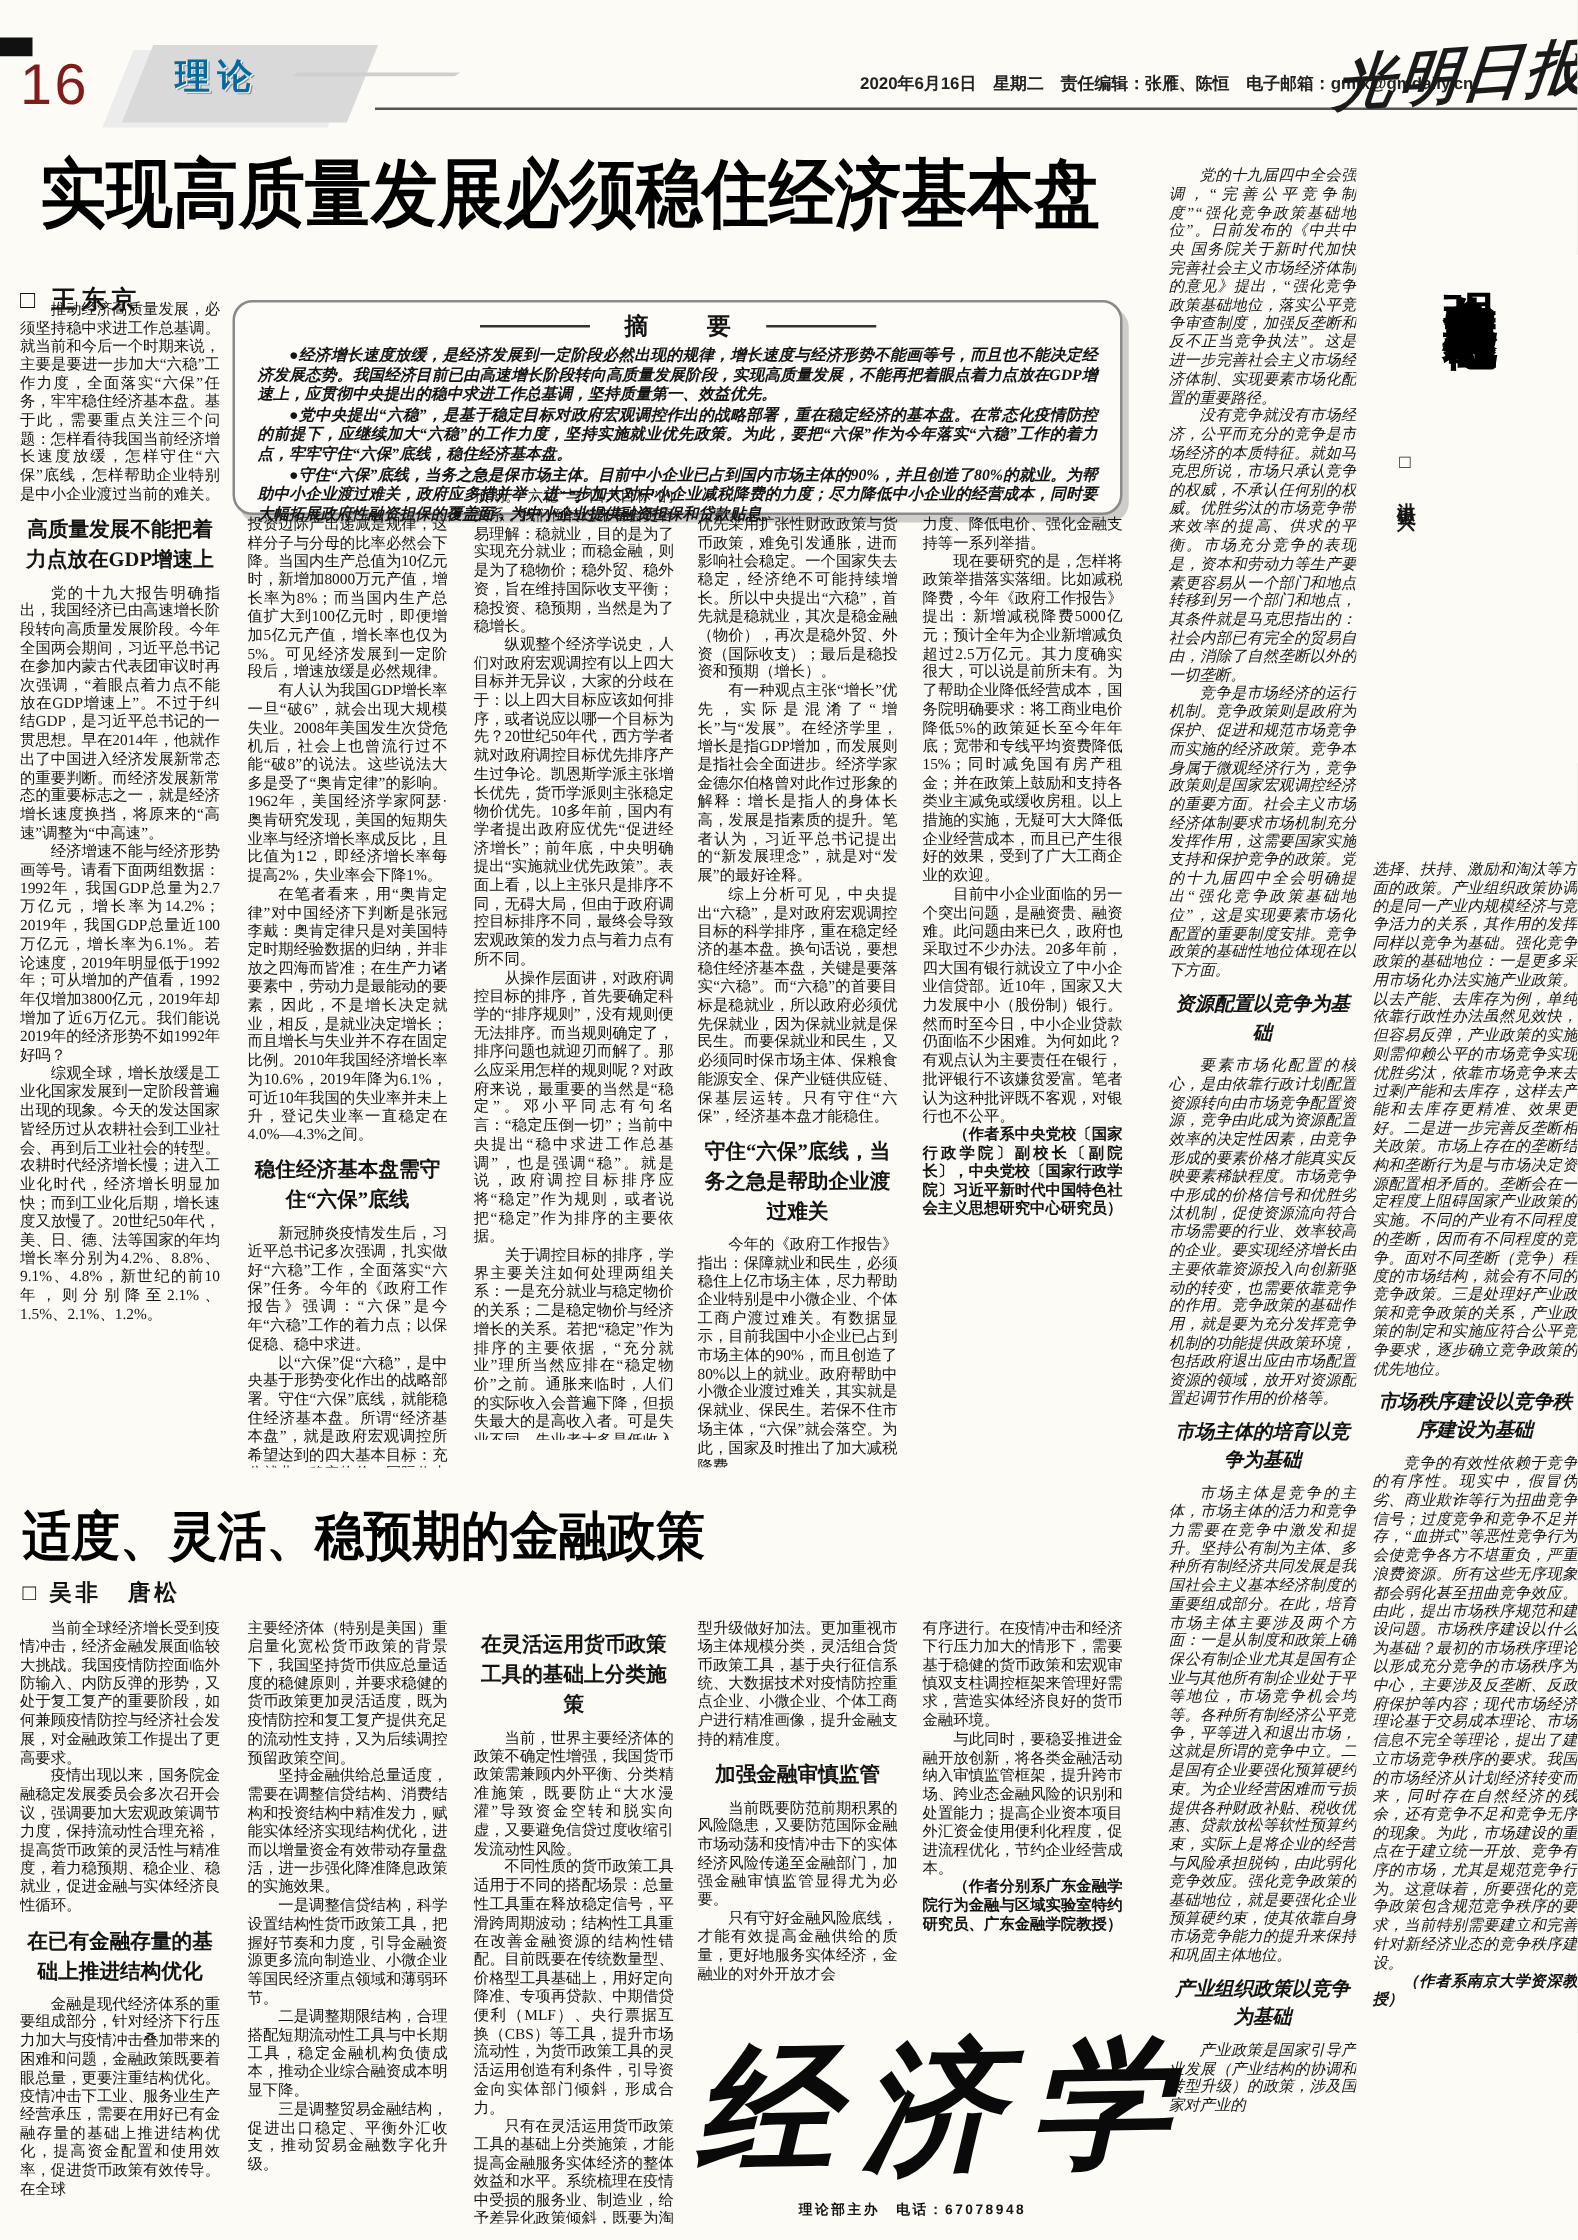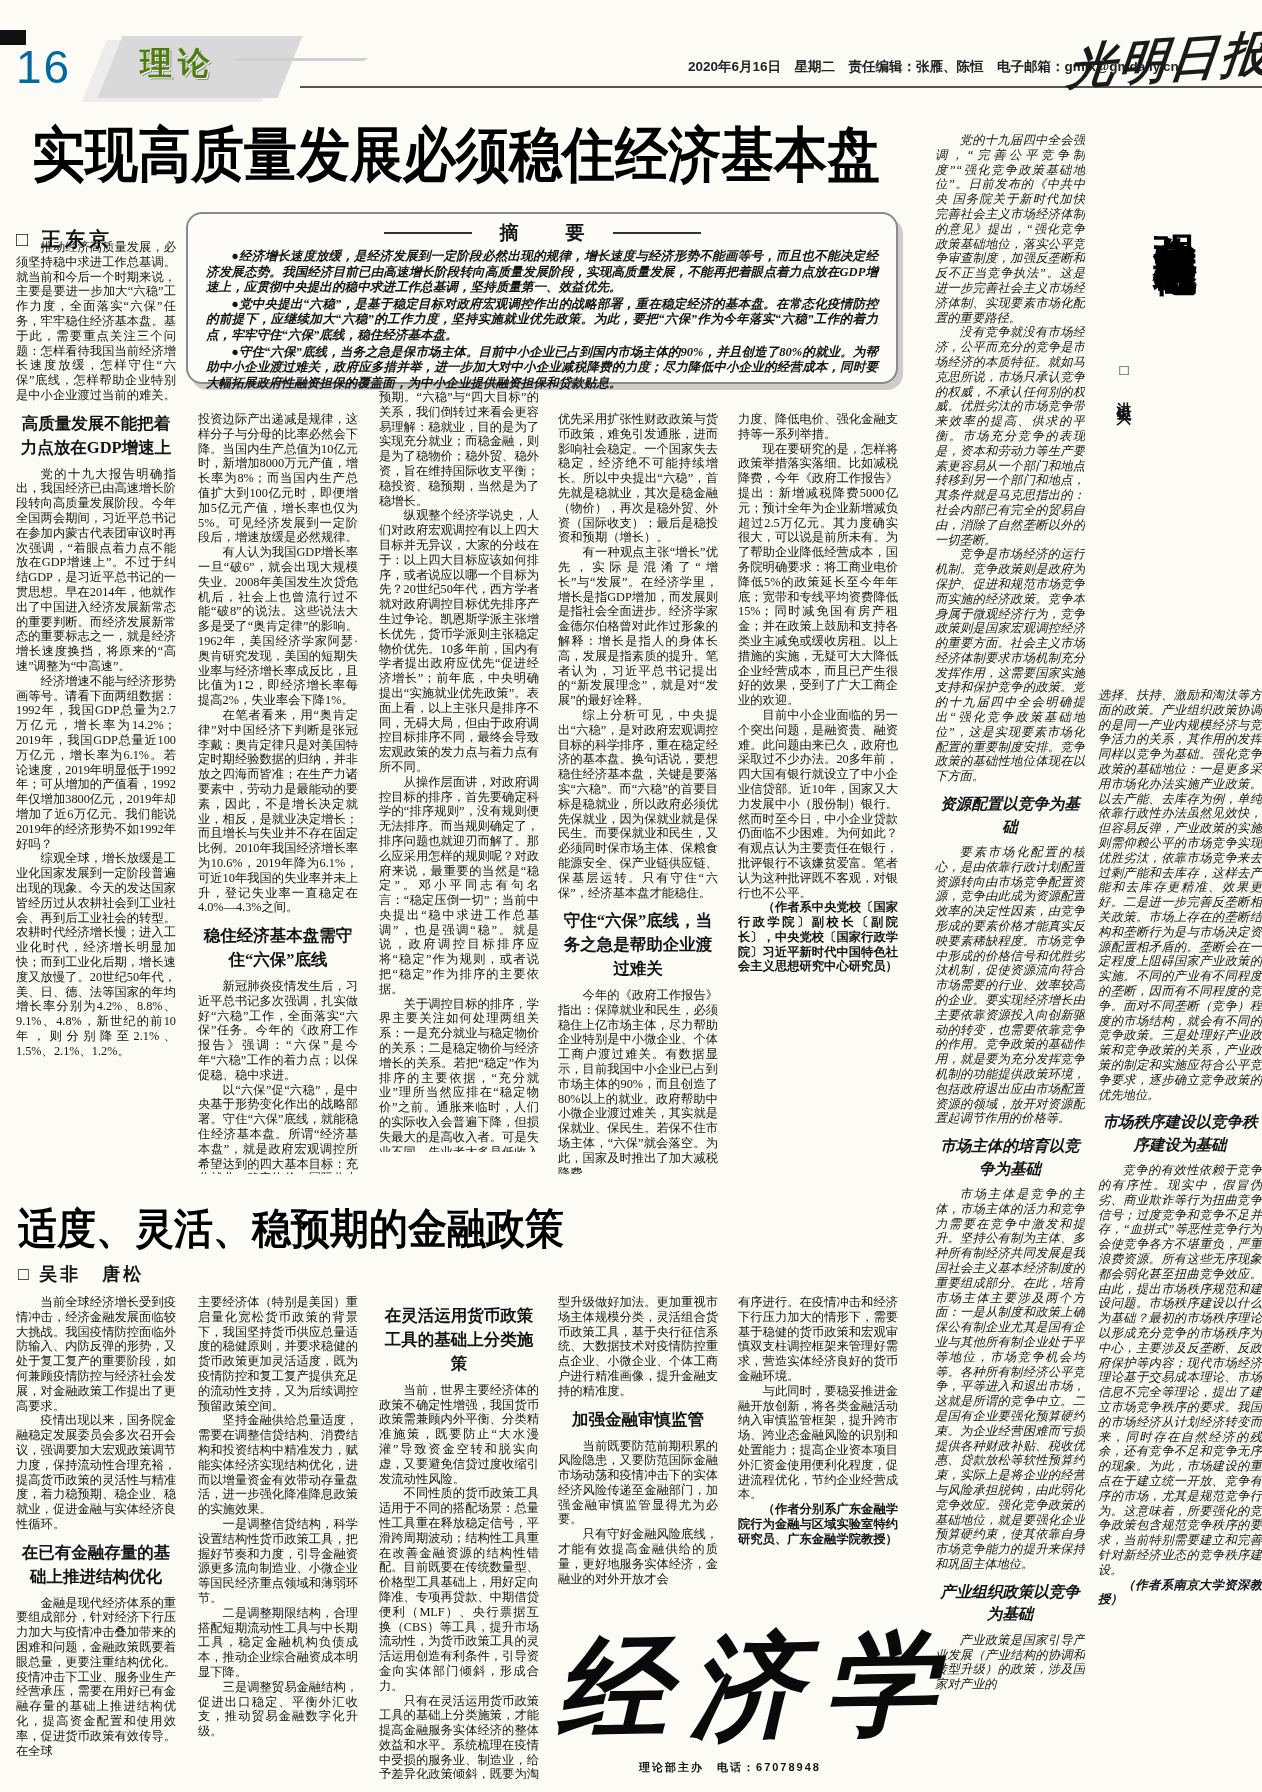--- a/index.html
+++ b/index.html
@@ -1,38 +1,38 @@
 <!DOCTYPE html>
 <html><head>
 <meta charset="utf-8">
 <style>
   html,body{margin:0;padding:0;background:#e8e6e0;}
   #page{position:relative;width:1262px;height:1792px;background:#fcfbf6;margin:0 auto;
         font-family:"Liberation Serif","DejaVu Serif",serif;color:#141414;overflow:hidden;}
   
   .top-black{position:absolute;left:0;top:30px;width:26px;height:15px;background:#111;}
   .page-num{position:absolute;left:16px;top:40px;font-family:"Liberation Sans",sans-serif;
-            font-size:46px;font-weight:400;color:#0369a1;letter-spacing:2px;}
+            font-size:46px;font-weight:400;color:#7f1d1d;letter-spacing:2px;}
   .badge-wrap{position:absolute;left:80px;top:36px;width:250px;height:64px;}
   .badge-shape{position:absolute;left:30px;top:0;width:180px;height:62px;background:#d9d9d9;
                transform:skewX(-22deg);box-shadow:-14px 4px 0 #ececec;}
-  .badge-text{position:absolute;left:60px;top:6px;font-size:32px;font-weight:900;color:#4d7c0f;
+  .badge-text{position:absolute;left:60px;top:6px;font-size:28px;font-weight:900;color:#0369a1;
               letter-spacing:6px;text-shadow:1px 1px 0 #fff,2px 2px 0 #8f8f8f;}
   .badge-tail{position:absolute;left:236px;top:58px;width:130px;height:3px;background:#cfcfcf;transform:skewX(-55deg);}
   .header-rule{position:absolute;left:300px;top:86px;width:962px;height:2px;background:#555;}
   .date-line{position:absolute;left:688px;top:58px;width:420px;font-family:"Liberation Sans",sans-serif;
              font-size:13.5px;font-weight:bold;color:#222;white-space:nowrap;}
   .masthead{position:absolute;left:1068px;top:28px;font-size:48px;font-weight:900;font-style:italic;
             transform:rotate(-4deg) skewX(-10deg);letter-spacing:3px;color:#1a1a1a;white-space:nowrap;}
   
   .headline-1{position:absolute;left:10px;top:116px;width:892px;text-align:center;font-size:53px;
               font-weight:900;letter-spacing:0px;white-space:nowrap;color:#000;
               transform:scaleY(1.12);transform-origin:top;}
   .byline-1{position:absolute;left:16px;top:202px;font-size:20px;font-weight:bold;letter-spacing:4px;margin-top:24px;}
-  .abstract-box{position:absolute;left:186px;top:212px;width:712px;height:172px;border:2px solid #8a8a8a;
+  .abstract-box{position:absolute;left:186px;top:240px;width:712px;height:172px;border:2px solid #8a8a8a;
                 border-radius:16px;background:#fdfcf8;box-shadow:5px 6px 0 rgba(120,120,120,.35);
                 padding:4px 18px 6px;box-sizing:border-box;}
   .abs-title-row{display:flex;align-items:center;justify-content:center;gap:14px;height:30px;}
   .abs-rule{width:88px;height:2px;background:#333;}
   .abs-title{font-size:19px;font-weight:900;letter-spacing:14px;text-indent:14px;}
   .abs-bullet{margin:1px 0;font-size:12.6px;line-height:15.6px;font-style:italic;
               text-align:justify;text-indent:2em;font-weight:600;}
   .col{position:absolute;overflow:hidden;text-align:justify;font-size:12.3px;line-height:14.8px;}
   .col .para{margin:0;text-indent:2em;}
   .col .para.cont{text-indent:0;}

